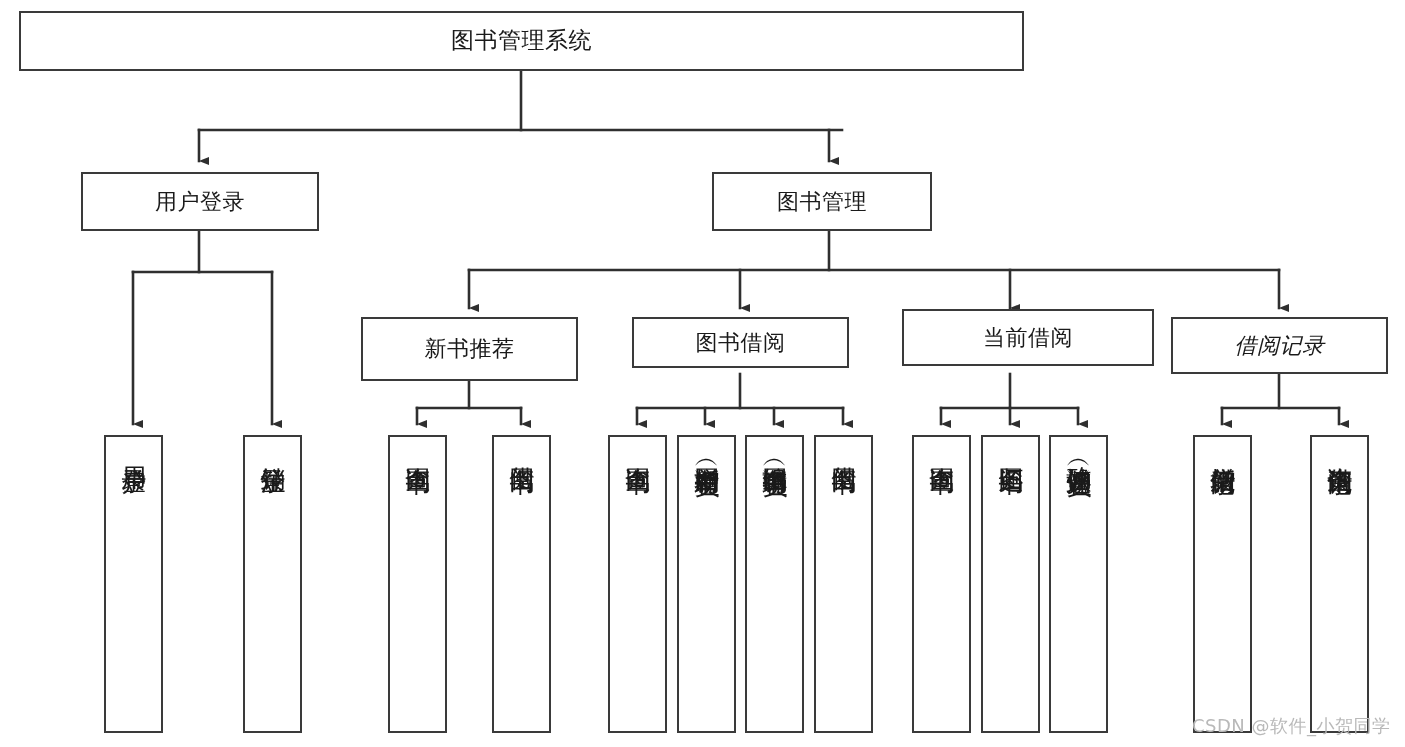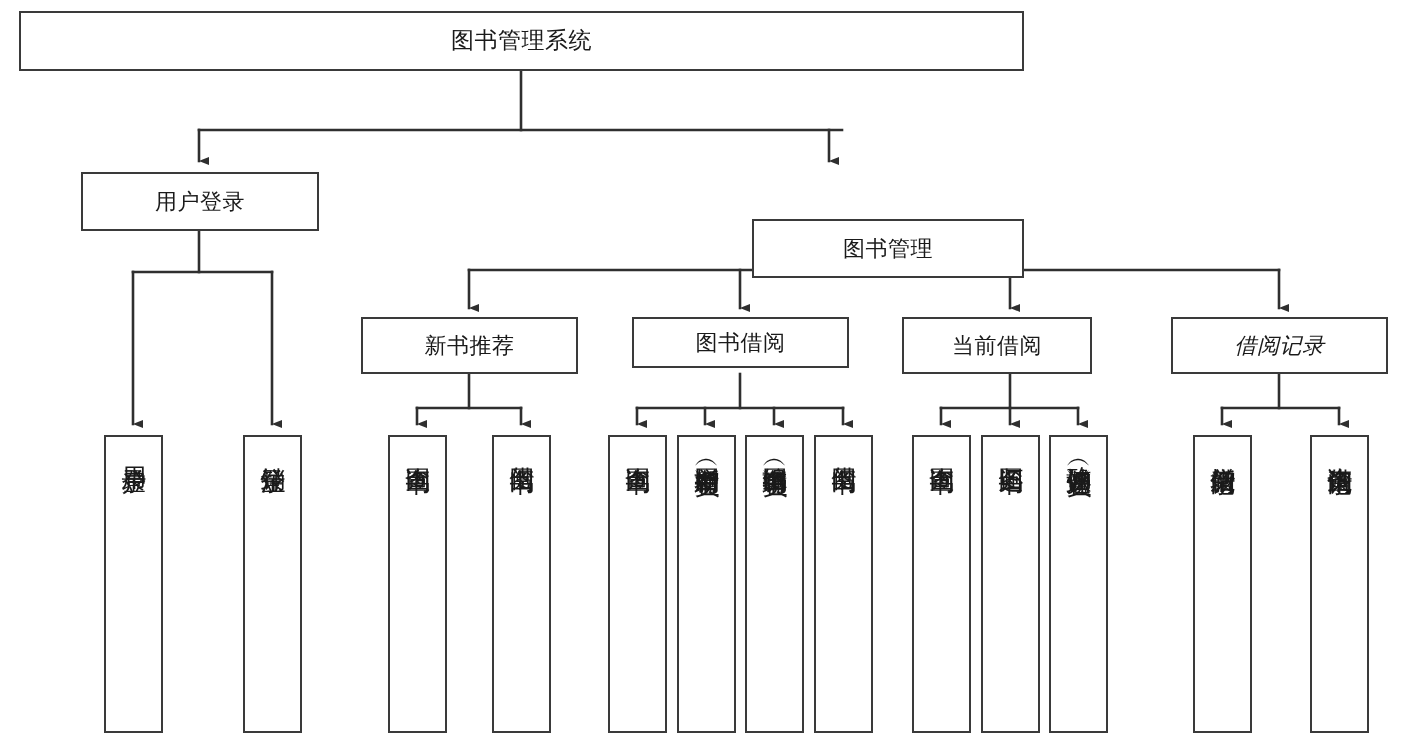--- a/index.html
+++ b/index.html
@@ -132,33 +132,33 @@
   </svg>
 
   <div class="node horiz root" style="left:19px; top:11px; width:1005px; height:60px;">
     <span class="label">图书管理系统</span>
   </div>
 
   <div class="node horiz" style="left:81px; top:172px; width:238px; height:59px;">
     <span class="label">用户登录</span>
   </div>
 
-  <div class="node horiz" style="left:752px; top:172px; width:272px; height:59px;margin-top:47px;">
+  <div class="node horiz" style="left:712px; top:172px; width:220px; height:59px;">
     <span class="label">图书管理</span>
   </div>
 
-  <div class="node horiz" style="left:361px; top:317px; width:217px; height:57px;">
+  <div class="node horiz" style="left:361px; top:317px; width:217px; height:64px;">
     <span class="label">新书推荐</span>
   </div>
 
   <div class="node horiz" style="left:632px; top:317px; width:217px; height:51px;">
     <span class="label">图书借阅</span>
   </div>
 
-  <div class="node horiz" style="left:902px; top:317px; width:190px; height:57px;">
+  <div class="node horiz" style="left:902px; top:309px; width:252px; height:57px;">
     <span class="label">当前借阅</span>
   </div>
 
   <div class="node horiz" style="left:1171px; top:317px; width:217px; height:57px;font-style:italic;">
     <span class="label">借阅记录</span>
   </div>
 
   <div class="node vert" style="left:104px; top:435px; width:59px; height:298px;">
     <span class="label">用户登录</span>
   </div>
@@ -204,14 +204,15 @@
   </div>
 
   <div class="node vert" style="left:1193px; top:435px; width:59px; height:298px;">
     <span class="label">新增借阅记录</span>
   </div>
 
   <div class="node vert" style="left:1310px; top:435px; width:59px; height:298px;">
     <span class="label">查询借阅记录</span>
   </div>
 
+  <div class="watermark" style="left:1192px; top:714px;">CSDN @软件_小贺同学</div>
 
 </div>
 
 </body></html>

